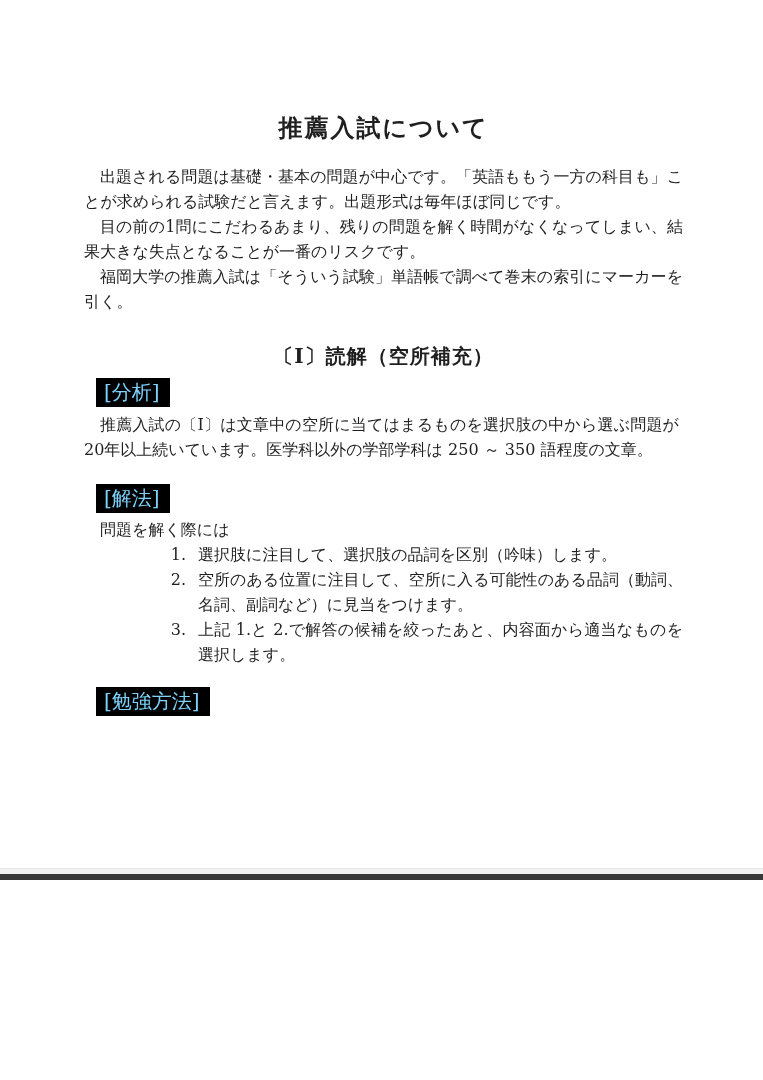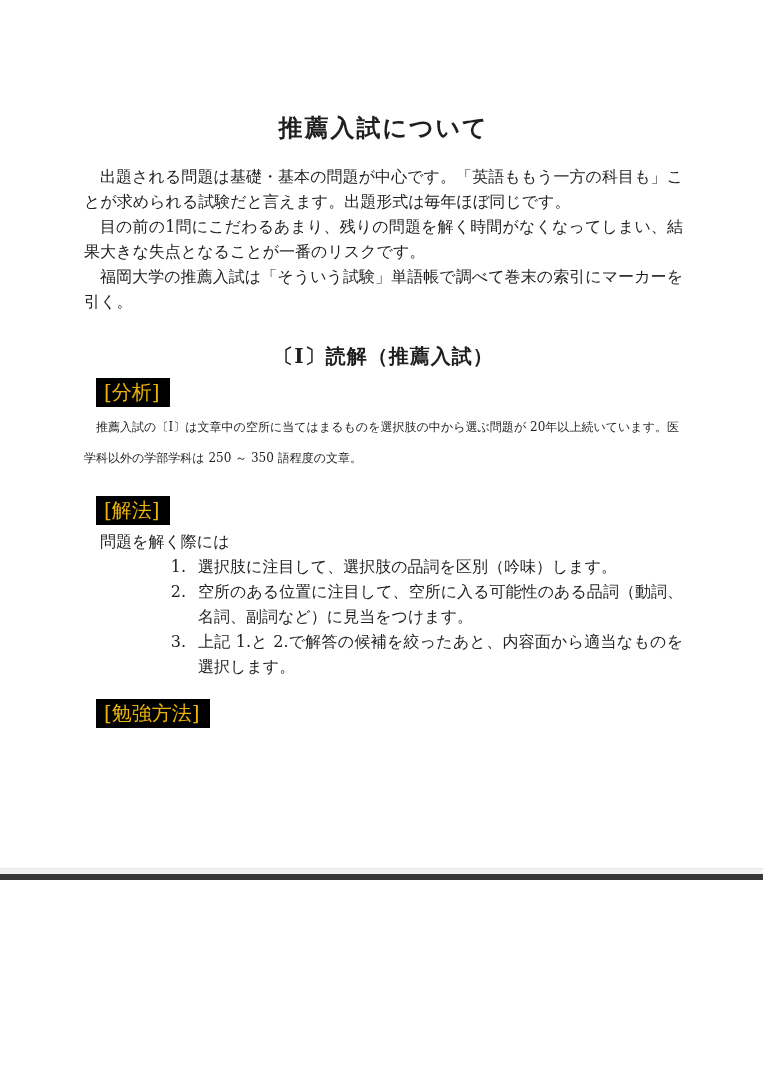--- a/index.html
+++ b/index.html
@@ -38,31 +38,31 @@
     margin: 28px 0 8px 0;
     text-align: center;
     font-size: 20px;
     line-height: 28px;
     font-weight: 700;
     letter-spacing: 1px;
   }
   .label-box {
     display: inline-block;
     background: #000000;
-    color: #eab308;
+    color: #7dd3fc;
     font-size: 20px;
     line-height: 26px;
     padding: 1px 10px 2px 8px;
     margin-left: 12px;
     font-weight: 500;
   }
   .block-text {
     margin: 5px 4px 0 0;
-    font-size: 12px;
-    line-height: 31px;
+    font-size: 16px;
+    line-height: 25px;
     text-indent: 1em;
     text-align: justify;
   }
   .solution-block { margin-top: 22px; }
   .study-block   { margin-top: 20px; }
   .analysis-block { margin-top: 8px; }
   .solution-intro {
     margin: 4px 0 0 0;
     font-size: 16px;
     line-height: 25px;
@@ -130,21 +130,21 @@
   <div class="content">
 
     <h1 class="doc-title">推薦入試について</h1>
 
     <div class="intro">
       <p>出題される問題は基礎・基本の問題が中心です。「英語ももう一方の科目も」ことが求められる試験だと言えます。出題形式は毎年ほぼ同じです。</p>
       <p>目の前の1問にこだわるあまり、残りの問題を解く時間がなくなってしまい、結果大きな失点となることが一番のリスクです。</p>
       <p>福岡大学の推薦入試は「そういう試験」単語帳で調べて巻末の索引にマーカーを引く。</p>
     </div>
 
-    <h2 class="section-heading">〔Ⅰ〕読解（推薦入試）</h2>
+    <h2 class="section-heading">〔Ⅰ〕読解（空所補充）</h2>
 
     <div class="analysis-block">
       <span class="label-box">[分析]</span>
       <p class="block-text">推薦入試の〔Ⅰ〕は文章中の空所に当てはまるものを選択肢の中から選ぶ問題が 20年以上続いています。医学科以外の学部学科は 250 ～ 350 語程度の文章。</p>
     </div>
 
     <div class="solution-block">
       <span class="label-box">[解法]</span>
       <p class="solution-intro">問題を解く際には</p>
       <div class="steps">

